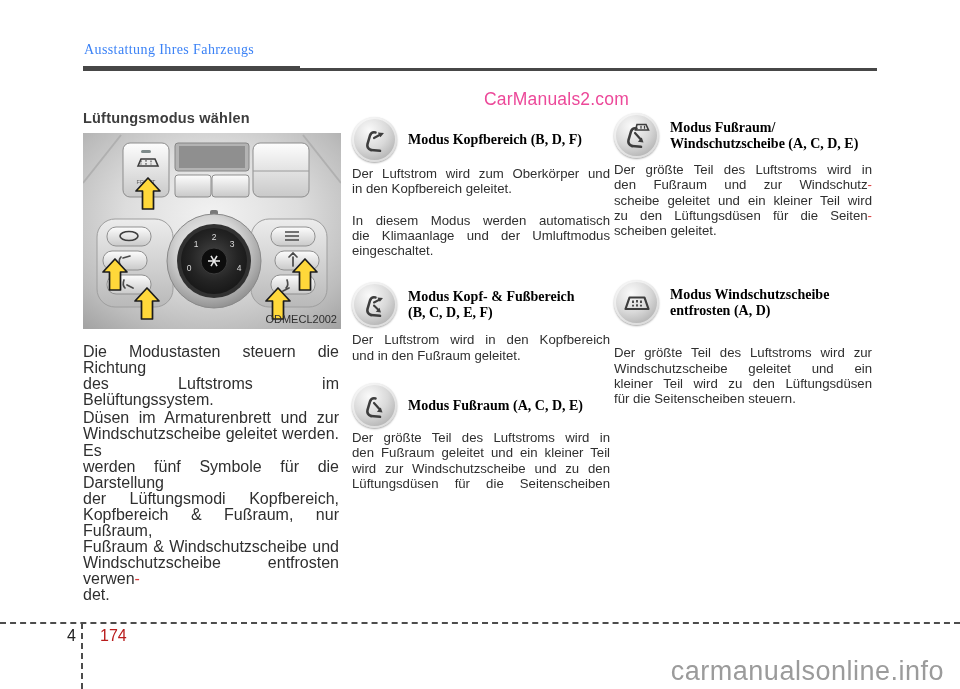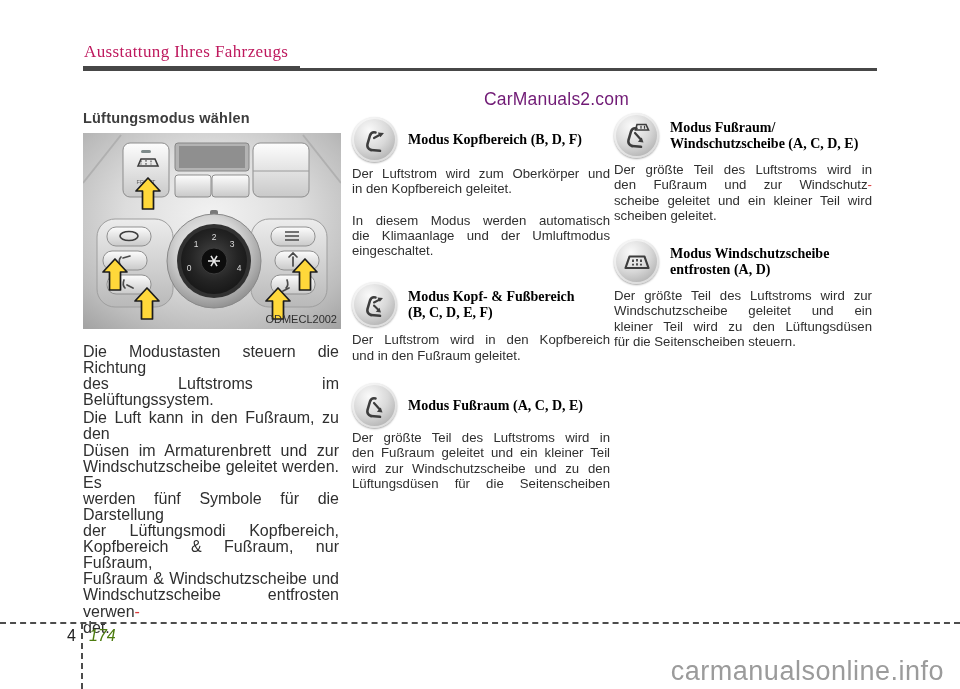--- a/index.html
+++ b/index.html
@@ -3,27 +3,27 @@
 <meta charset="utf-8">
 <style>
   html,body { margin:0; padding:0; background:#ffffff; }
   .page {
     position:relative; width:960px; height:689px; background:#ffffff;
     font-family:"Liberation Sans", sans-serif; color:#2e2e2e; overflow:hidden;
   }
   
   .header-title {
     position:absolute; left:84px; top:42px;
-    font-family:"Liberation Serif", serif; font-size:17px; color:#be185d;
+    font-family:"Liberation Serif", serif; font-size:14px; color:#3b82f6;
     letter-spacing:0.4px;
   }
   .rule-thick { position:absolute; left:83px; top:66px; width:217px; height:5px; background:#474747; }
   .rule-thin  { position:absolute; left:300px; top:68px; width:577px; height:2.5px; background:#474747; }
   .wm-top {
-    position:absolute; left:484px; top:89px; font-size:17.5px; color:#701a75; letter-spacing:0.2px;
+    position:absolute; left:484px; top:89px; font-size:17.5px; color:#ec4899; letter-spacing:0.2px;
   }
   .wm-bottom {
     position:absolute; right:16px; top:656px; font-size:27px; color:#9b9b9b; letter-spacing:0.5px;
   }
   
   .left-col  { position:absolute; left:83px;  top:110px; width:256px; }
   .mid-col   { position:absolute; left:352px; top:117px; width:258px; }
   .right-col { position:absolute; left:614px; top:113px; width:258px; }
 
   .section-title {
@@ -52,21 +52,21 @@
   .mode-title .tline { text-align:left; text-align-last:left; white-space:nowrap; }
 
   .glyph { stroke:#3d3d3d; stroke-width:2.6; fill:none; stroke-linecap:round; stroke-linejoin:round; }
   .glyph-thin { stroke:#3d3d3d; stroke-width:1.6; fill:none; stroke-linecap:round; }
   .glyph-fill { fill:#3d3d3d; stroke:none; }
 
   
   .footer-rule  { position:absolute; left:0; top:622px; width:960px; border-top:2px dashed #4d4d4d; }
   .footer-vline { position:absolute; left:81px; top:623px; height:66px; border-left:2px dashed #4d4d4d; }
   .chapter-number { position:absolute; left:58px; top:627px; width:18px; text-align:right; font-size:16px; color:#222; }
-  .page-number    { position:absolute; left:89px; top:627px; font-size:16px; color:#4d7c0f;font-style:italic; }
+  .page-number    { position:absolute; left:100px; top:627px; font-size:16px; color:#b91c1c; }
 
   .panel-caption { font-family:"Liberation Sans",sans-serif; font-size:11px; fill:#2e2e2e; }
   .panel-front   { font-family:"Liberation Sans",sans-serif; font-size:5.5px; fill:#5d5d5d; }
   .knob-num      { font-family:"Liberation Sans",sans-serif; font-size:8.5px; fill:#dcdcdc; }
 </style>
 </head>
 <body>
 
 <div class="page">
 
@@ -176,21 +176,20 @@
       </g>
 
       <text x="254" y="190" text-anchor="end" class="panel-caption">ODMECL2002</text>
     </svg>
 
     <div class="para" style="margin-top:11px">
         <div class="tline">Die Modustasten steuern die Richtung</div>
         <div class="tline last">des Luftstroms im Belüftungssystem.</div>
       </div>
     <div class="para" style="margin-top:2px">
-        <div class="tline">Die Luft kann in den Fußraum, zu den</div>
         <div class="tline">Düsen im Armaturenbrett und zur</div>
         <div class="tline">Windschutzscheibe geleitet werden. Es</div>
         <div class="tline">werden fünf Symbole für die Darstellung</div>
         <div class="tline">der Lüftungsmodi Kopfbereich,</div>
         <div class="tline">Kopfbereich &amp; Fußraum, nur Fußraum,</div>
         <div class="tline">Fußraum &amp; Windschutzscheibe und</div>
         <div class="tline">Windschutzscheibe entfrosten verwen<span class="red-h">-</span></div>
         <div class="tline last">det.</div>
       </div>
   </div>
@@ -277,36 +276,37 @@
       </div>
       <div class="mode-title">
           <div class="tline">Modus Fußraum/</div>
           <div class="tline last">Windschutzscheibe (A, C, D, E)</div>
         </div>
     </div>
     <div class="para" style="margin-top:4px">
         <div class="tline">Der größte Teil des Luftstroms wird in</div>
         <div class="tline">den Fußraum und zur Windschutz<span class="red-h">-</span></div>
         <div class="tline">scheibe geleitet und ein kleiner Teil wird</div>
+        <div class="tline">zu den Lüftungsdüsen für die Seiten<span class="red-h">-</span></div>
         <div class="tline last">scheiben geleitet.</div>
       </div>
 
-    <div class="mode-row" style="margin-top:16px">
+    <div class="mode-row" style="margin-top:42px">
       <div class="mode-icon">
         <svg viewBox="0 0 30 30" width="30" height="30">
           <path class="glyph" style="stroke-width:2.2" d="M7.5,9.5 H22.5 L26.5,21 H3.5 Z"></path>
           <path d="M11,12.5 V18.5 M15,12 V19 M19,12.5 V18.5" stroke="#3d3d3d" stroke-width="1.8" stroke-dasharray="2.4,1.8" fill="none"></path>
         </svg>
       </div>
       <div class="mode-title">
           <div class="tline">Modus Windschutzscheibe</div>
           <div class="tline last">entfrosten (A, D)</div>
         </div>
     </div>
-    <div class="para" style="margin-top:4px">
+    <div class="para" style="margin-top:20px">
         <div class="tline">Der größte Teil des Luftstroms wird zur</div>
         <div class="tline">Windschutzscheibe geleitet und ein</div>
         <div class="tline">kleiner Teil wird zu den Lüftungsdüsen</div>
         <div class="tline last">für die Seitenscheiben steuern.</div>
       </div>
   </div>
 
   <div class="footer-rule"></div>
   <div class="footer-vline"></div>
   <div class="chapter-number">4</div>

